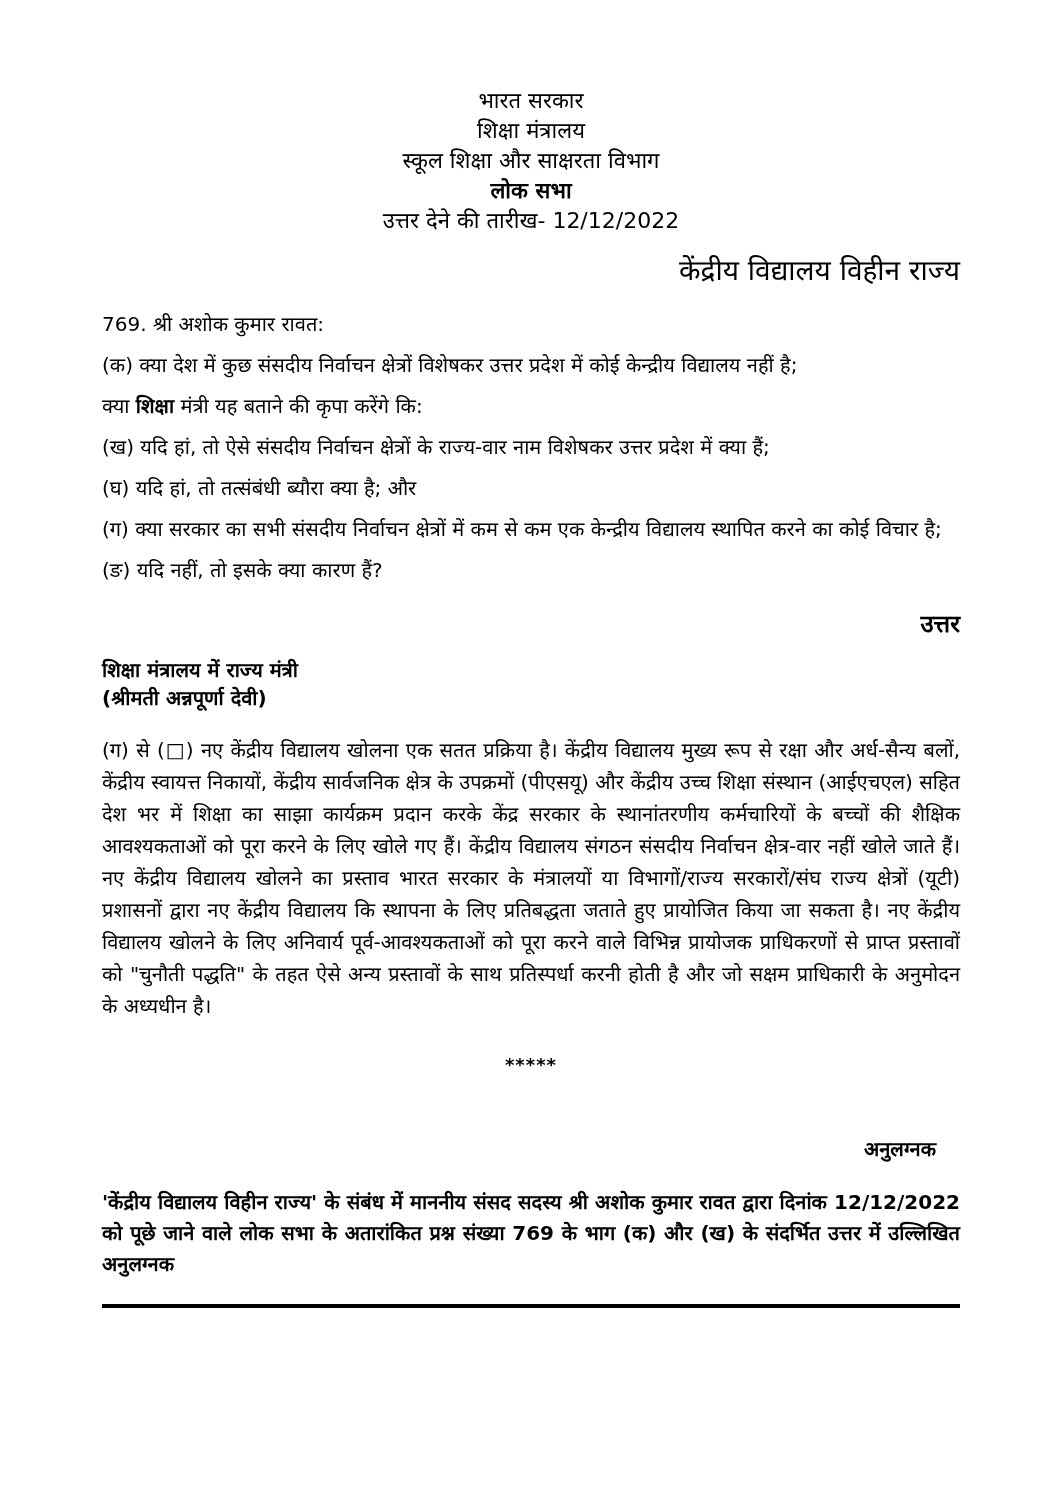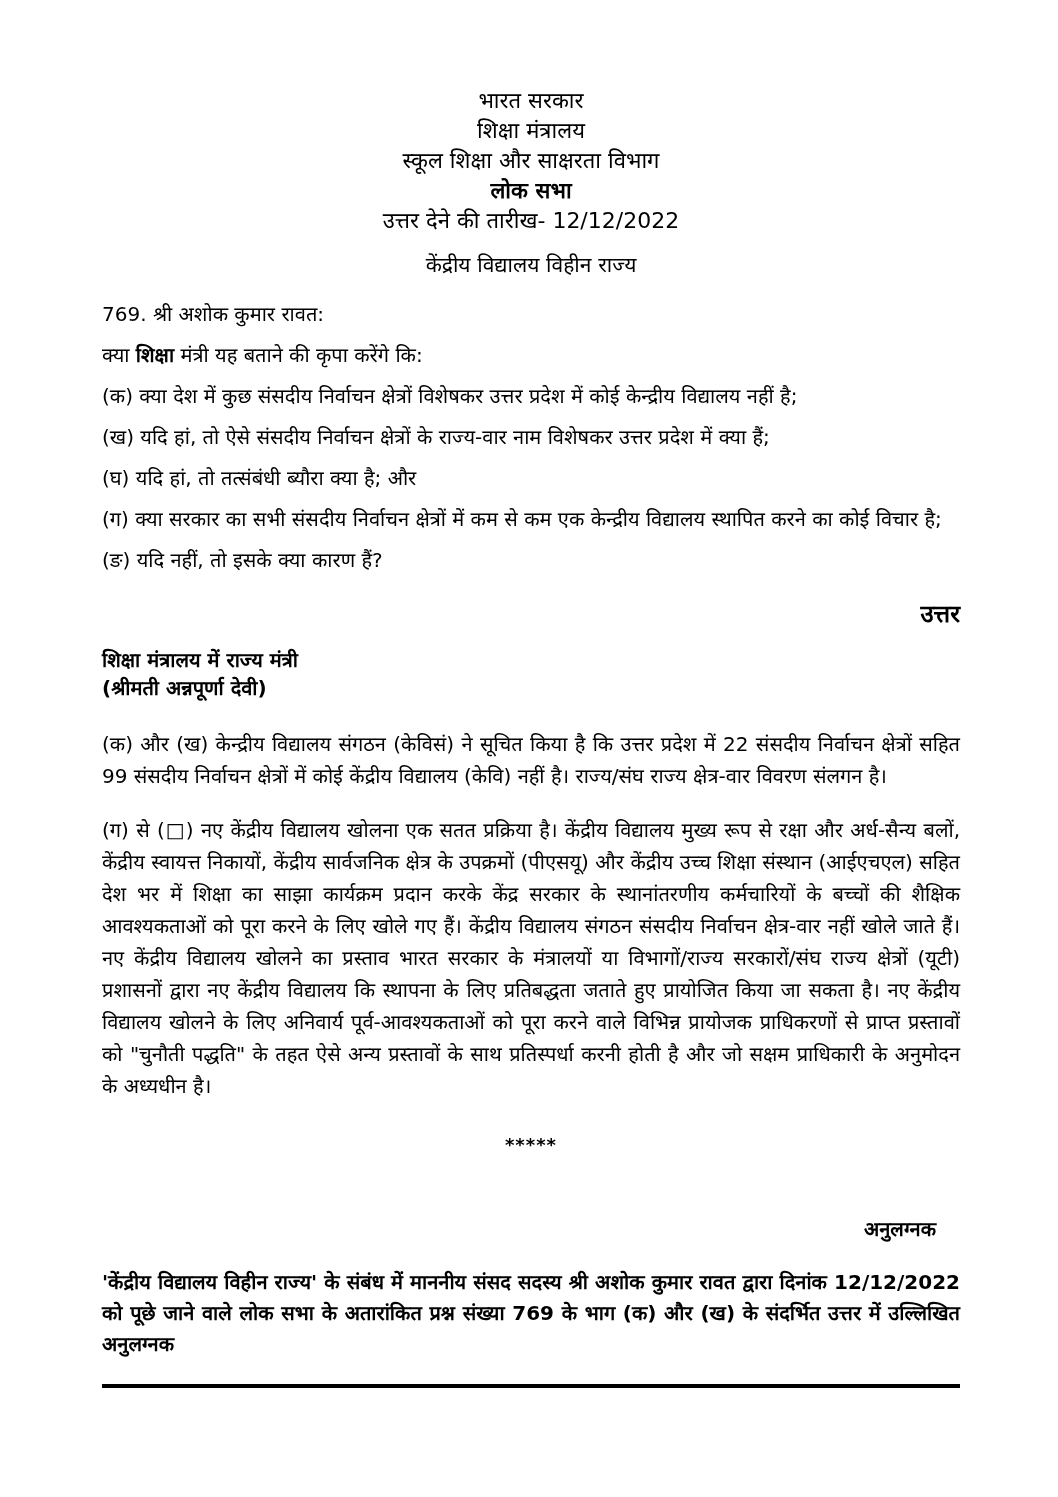--- a/index.html
+++ b/index.html
@@ -21,22 +21,22 @@
   
   .doc-header {
     padding-top: 86px;
     text-align: center;
     line-height: 30px;
     font-size: 22px;
   }
   .doc-header .b { font-weight: bold; }
   .subject-line {
     margin-top: 14px;
-    text-align: center;
-    font-size: 21px;
+    text-align: right;
+    font-size: 28px;
   }
   
   .question-block { margin-top: 24px; }
   .q-line {
     margin: 17px 0 14px 0;
     line-height: 24px;
     text-align: justify;
   }
   .q-line .b { font-weight: bold; }
   
@@ -98,35 +98,34 @@
       <div>भारत सरकार</div>
       <div>शिक्षा मंत्रालय</div>
       <div>स्कूल शिक्षा और साक्षरता विभाग</div>
       <div class="b">लोक सभा</div>
       <div>उत्तर देने की तारीख- 12/12/2022</div>
     </div>
     <div class="subject-line">केंद्रीय विद्यालय विहीन राज्य</div>
 
     <div class="question-block">
       <p class="q-line">769. श्री अशोक कुमार रावत:</p>
+      <p class="q-line">(क) क्या देश में कुछ संसदीय निर्वाचन क्षेत्रों विशेषकर उत्तर प्रदेश में कोई केन्द्रीय विद्यालय नहीं है;</p>
       <p class="q-line"><span>क्या </span><span class="b">शिक्षा</span><span> मंत्री यह बताने की कृपा करेंगे कि:</span></p>
-      <p class="q-line">(क) क्या देश में कुछ संसदीय निर्वाचन क्षेत्रों विशेषकर उत्तर प्रदेश में कोई केन्द्रीय विद्यालय नहीं है;</p>
       <p class="q-line">(ख) यदि हां, तो ऐसे संसदीय निर्वाचन क्षेत्रों के राज्य-वार नाम विशेषकर उत्तर प्रदेश में क्या हैं;</p>
       <p class="q-line">(घ) यदि हां, तो तत्संबंधी ब्यौरा क्या है; और</p>
       <p class="q-line">(ग) क्या सरकार का सभी संसदीय निर्वाचन क्षेत्रों में कम से कम एक केन्द्रीय विद्यालय स्थापित करने का कोई विचार है;</p>
       <p class="q-line">(ङ) यदि नहीं, तो इसके क्या कारण हैं?</p>
     </div>
 
     <div class="answer-heading">उत्तर</div>
     <div class="minister">
       <div>शिक्षा मंत्रालय में राज्य मंत्री</div>
       <div>(श्रीमती अन्नपूर्णा देवी)</div>
     </div>
 
-    <p class="body-para">(क) और (ख) केन्द्रीय विद्यालय संगठन (केविसं) ने सूचित किया है कि उत्तर प्रदेश में 22 संसदीय निर्वाचन क्षेत्रों सहित 99 संसदीय निर्वाचन क्षेत्रों में कोई केंद्रीय विद्यालय (केवि) नहीं है। राज्य/संघ राज्य क्षेत्र-वार विवरण संलगन है।</p>
     <p class="body-para second">(ग) से (□) नए केंद्रीय विद्यालय खोलना एक सतत प्रक्रिया है। केंद्रीय विद्यालय मुख्य रूप से रक्षा और अर्ध-सैन्य बलों, केंद्रीय स्वायत्त निकायों, केंद्रीय सार्वजनिक क्षेत्र के उपक्रमों (पीएसयू) और केंद्रीय उच्च शिक्षा संस्थान (आईएचएल) सहित देश भर में शिक्षा का साझा कार्यक्रम प्रदान करके केंद्र सरकार के स्थानांतरणीय कर्मचारियों के बच्चों की शैक्षिक आवश्यकताओं को पूरा करने के लिए खोले गए हैं। केंद्रीय विद्यालय संगठन संसदीय निर्वाचन क्षेत्र-वार नहीं खोले जाते हैं। नए केंद्रीय विद्यालय खोलने का प्रस्ताव भारत सरकार के मंत्रालयों या विभागों/राज्य सरकारों/संघ राज्य क्षेत्रों (यूटी) प्रशासनों द्वारा नए केंद्रीय विद्यालय कि स्थापना के लिए प्रतिबद्धता जताते हुए प्रायोजित किया जा सकता है। नए केंद्रीय विद्यालय खोलने के लिए अनिवार्य पूर्व-आवश्यकताओं को पूरा करने वाले विभिन्न प्रायोजक प्राधिकरणों से प्राप्त प्रस्तावों को "चुनौती पद्धति" के तहत ऐसे अन्य प्रस्तावों के साथ प्रतिस्पर्धा करनी होती है और जो सक्षम प्राधिकारी के अनुमोदन के अध्यधीन है।</p>
 
     <div class="stars">*****</div>
 
     <div class="annexure-label">अनुलग्नक</div>
     <p class="bold-para">'केंद्रीय विद्यालय विहीन राज्य' के संबंध में माननीय संसद सदस्य श्री अशोक कुमार रावत द्वारा दिनांक 12/12/2022 को पूछे जाने वाले लोक सभा के अतारांकित प्रश्न संख्या 769 के भाग (क) और (ख) के संदर्भित उत्तर में उल्लिखित अनुलग्नक</p>
 
     <hr class="rule">
 
   </div>

